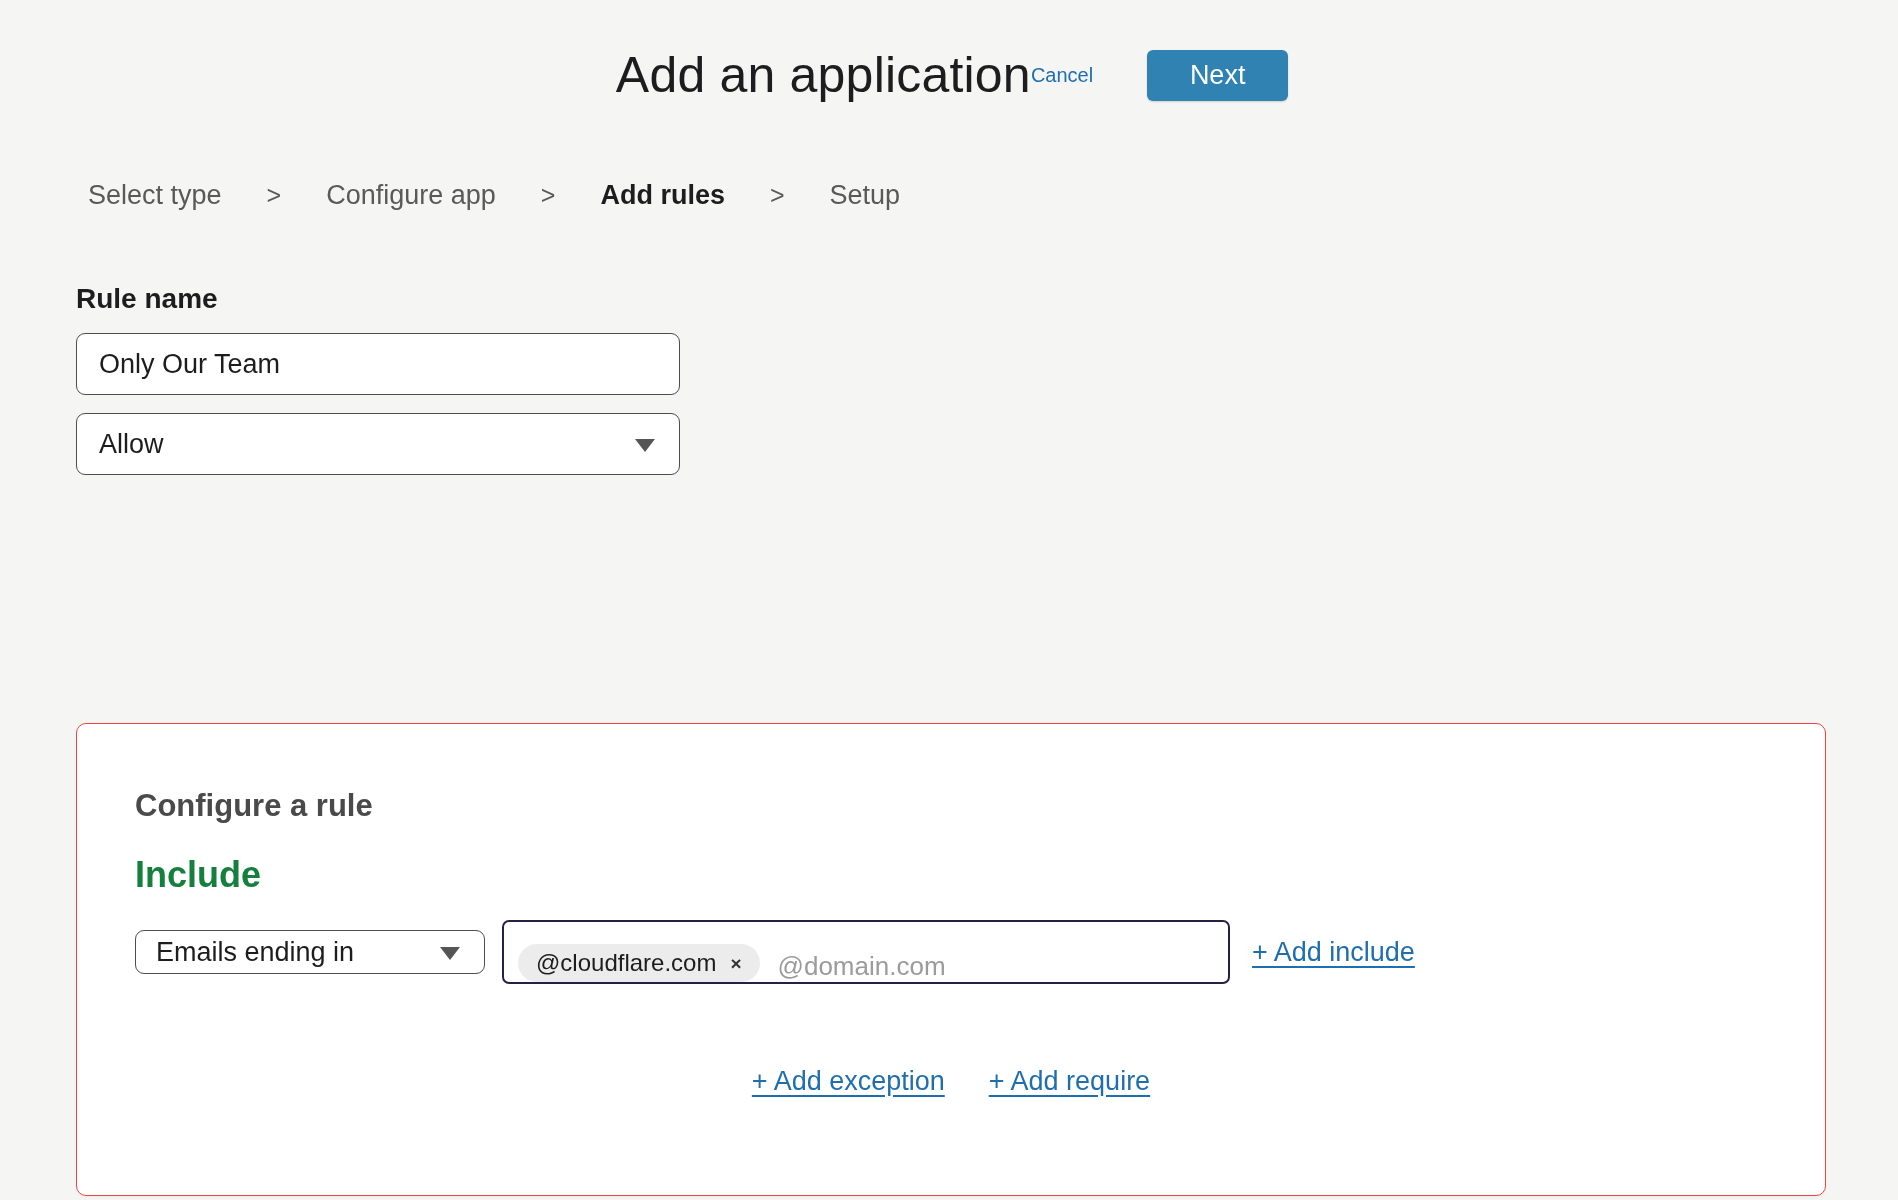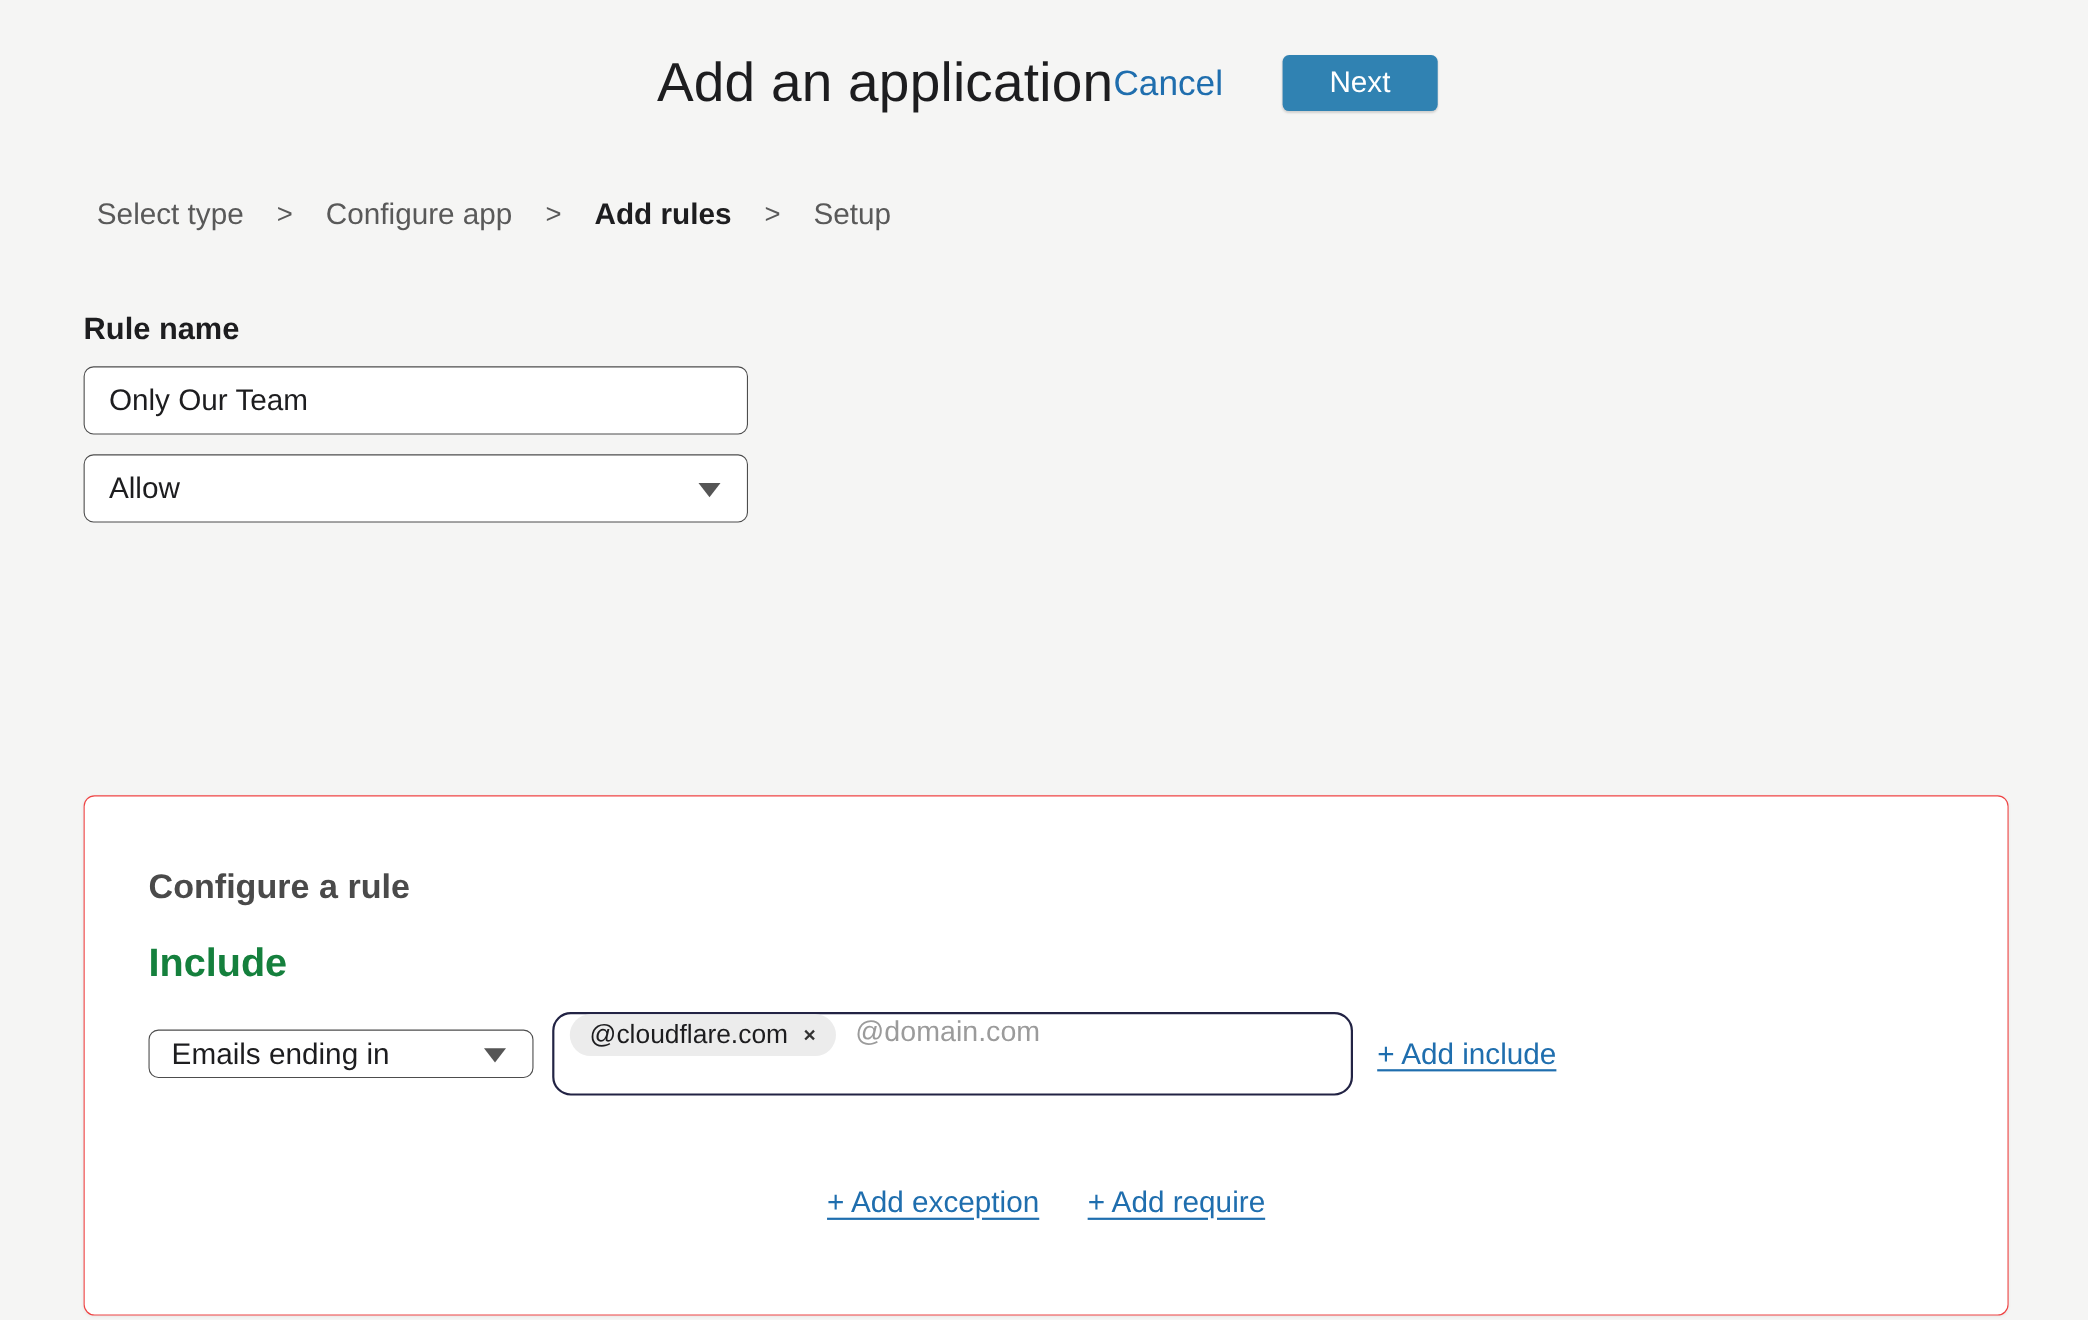--- a/index.html
+++ b/index.html
@@ -15,33 +15,33 @@
   
   .header {
     display: flex; align-items: center; justify-content: center;
     padding: 0 71px 0 77px; margin-top: 44px; height: 62px;
   }
   .page-title {
     font-size: 50px; font-weight: 300; letter-spacing: 0.2px; color: #1d1d1f;
   }
   .header-actions { display: flex; align-items: center; }
   .cancel-link {
-    font-size: 32px; color: #1f6eae; cursor: pointer; background: none; border: none;
+    font-size: 20px; color: #1f6eae; cursor: pointer; background: none; border: none;
     font-family: inherit; margin-right: 54px;
   }
   .next-button {
     width: 141px; height: 51px; background: #3082b2; color: #ffffff;
     font-size: 27px; font-family: inherit; border: none; border-radius: 6px;
     cursor: pointer; box-shadow: 0 1px 2px rgba(0,0,0,0.15);
   }
 
   
   .breadcrumb {
     display: flex; align-items: center; margin: 74px 0 0 88px;
-    font-size: 27px; color: #595959;
+    font-size: 27px; color: #595959; gap: 15px;
   }
   .crumb { color: #595959; cursor: pointer; }
   .crumb.active { color: #1d1d1f; font-weight: bold; cursor: default; }
   .crumb-sep { margin: 0 30px; color: #595959; font-size: 25px; }
 
   
   .field-label {
     font-size: 28px; font-weight: bold; color: #1d1d1f; margin-left: 76px;
   }
   .label-rule-name { margin-top: 72px; }
@@ -77,23 +77,23 @@
     font-size: 36px; font-weight: bold; color: #15803d; margin-top: 30px;
   }
   .include-row { display: flex; align-items: center; margin-top: 24px; }
   .criteria-select {
     position: relative; width: 350px; height: 44px; background: #ffffff;
     border: 1.5px solid #4d4d4d; border-radius: 9px;
     display: flex; align-items: center; padding: 0 20px; font-size: 27px;
     cursor: pointer; flex: none;
   }
   .tag-input {
-    width: 728px; height: 76px; margin-left: 17px; background: #ffffff;
-    border: 2px solid #222344; border-radius: 17px;
-    display: flex; align-items: flex-start; padding: 0 14px; flex: none;
+    width: 728px; height: 64px; margin-left: 17px; background: #ffffff;
+    border: 2px solid #222344; border-radius: 7px;
+    display: flex; align-items: flex-end; padding: 0 14px; flex: none;
   }
   .tag-pill {
     display: flex; align-items: center; height: 38px; padding: 0 18px;
     background: #ececec; border-radius: 19px; font-size: 24px; color: #1d1d1f;
     flex: none;
   }
   .tag-remove {
     margin-left: 14px; font-size: 19px; font-weight: bold; color: #333333;
     cursor: pointer; line-height: 1;
   }

